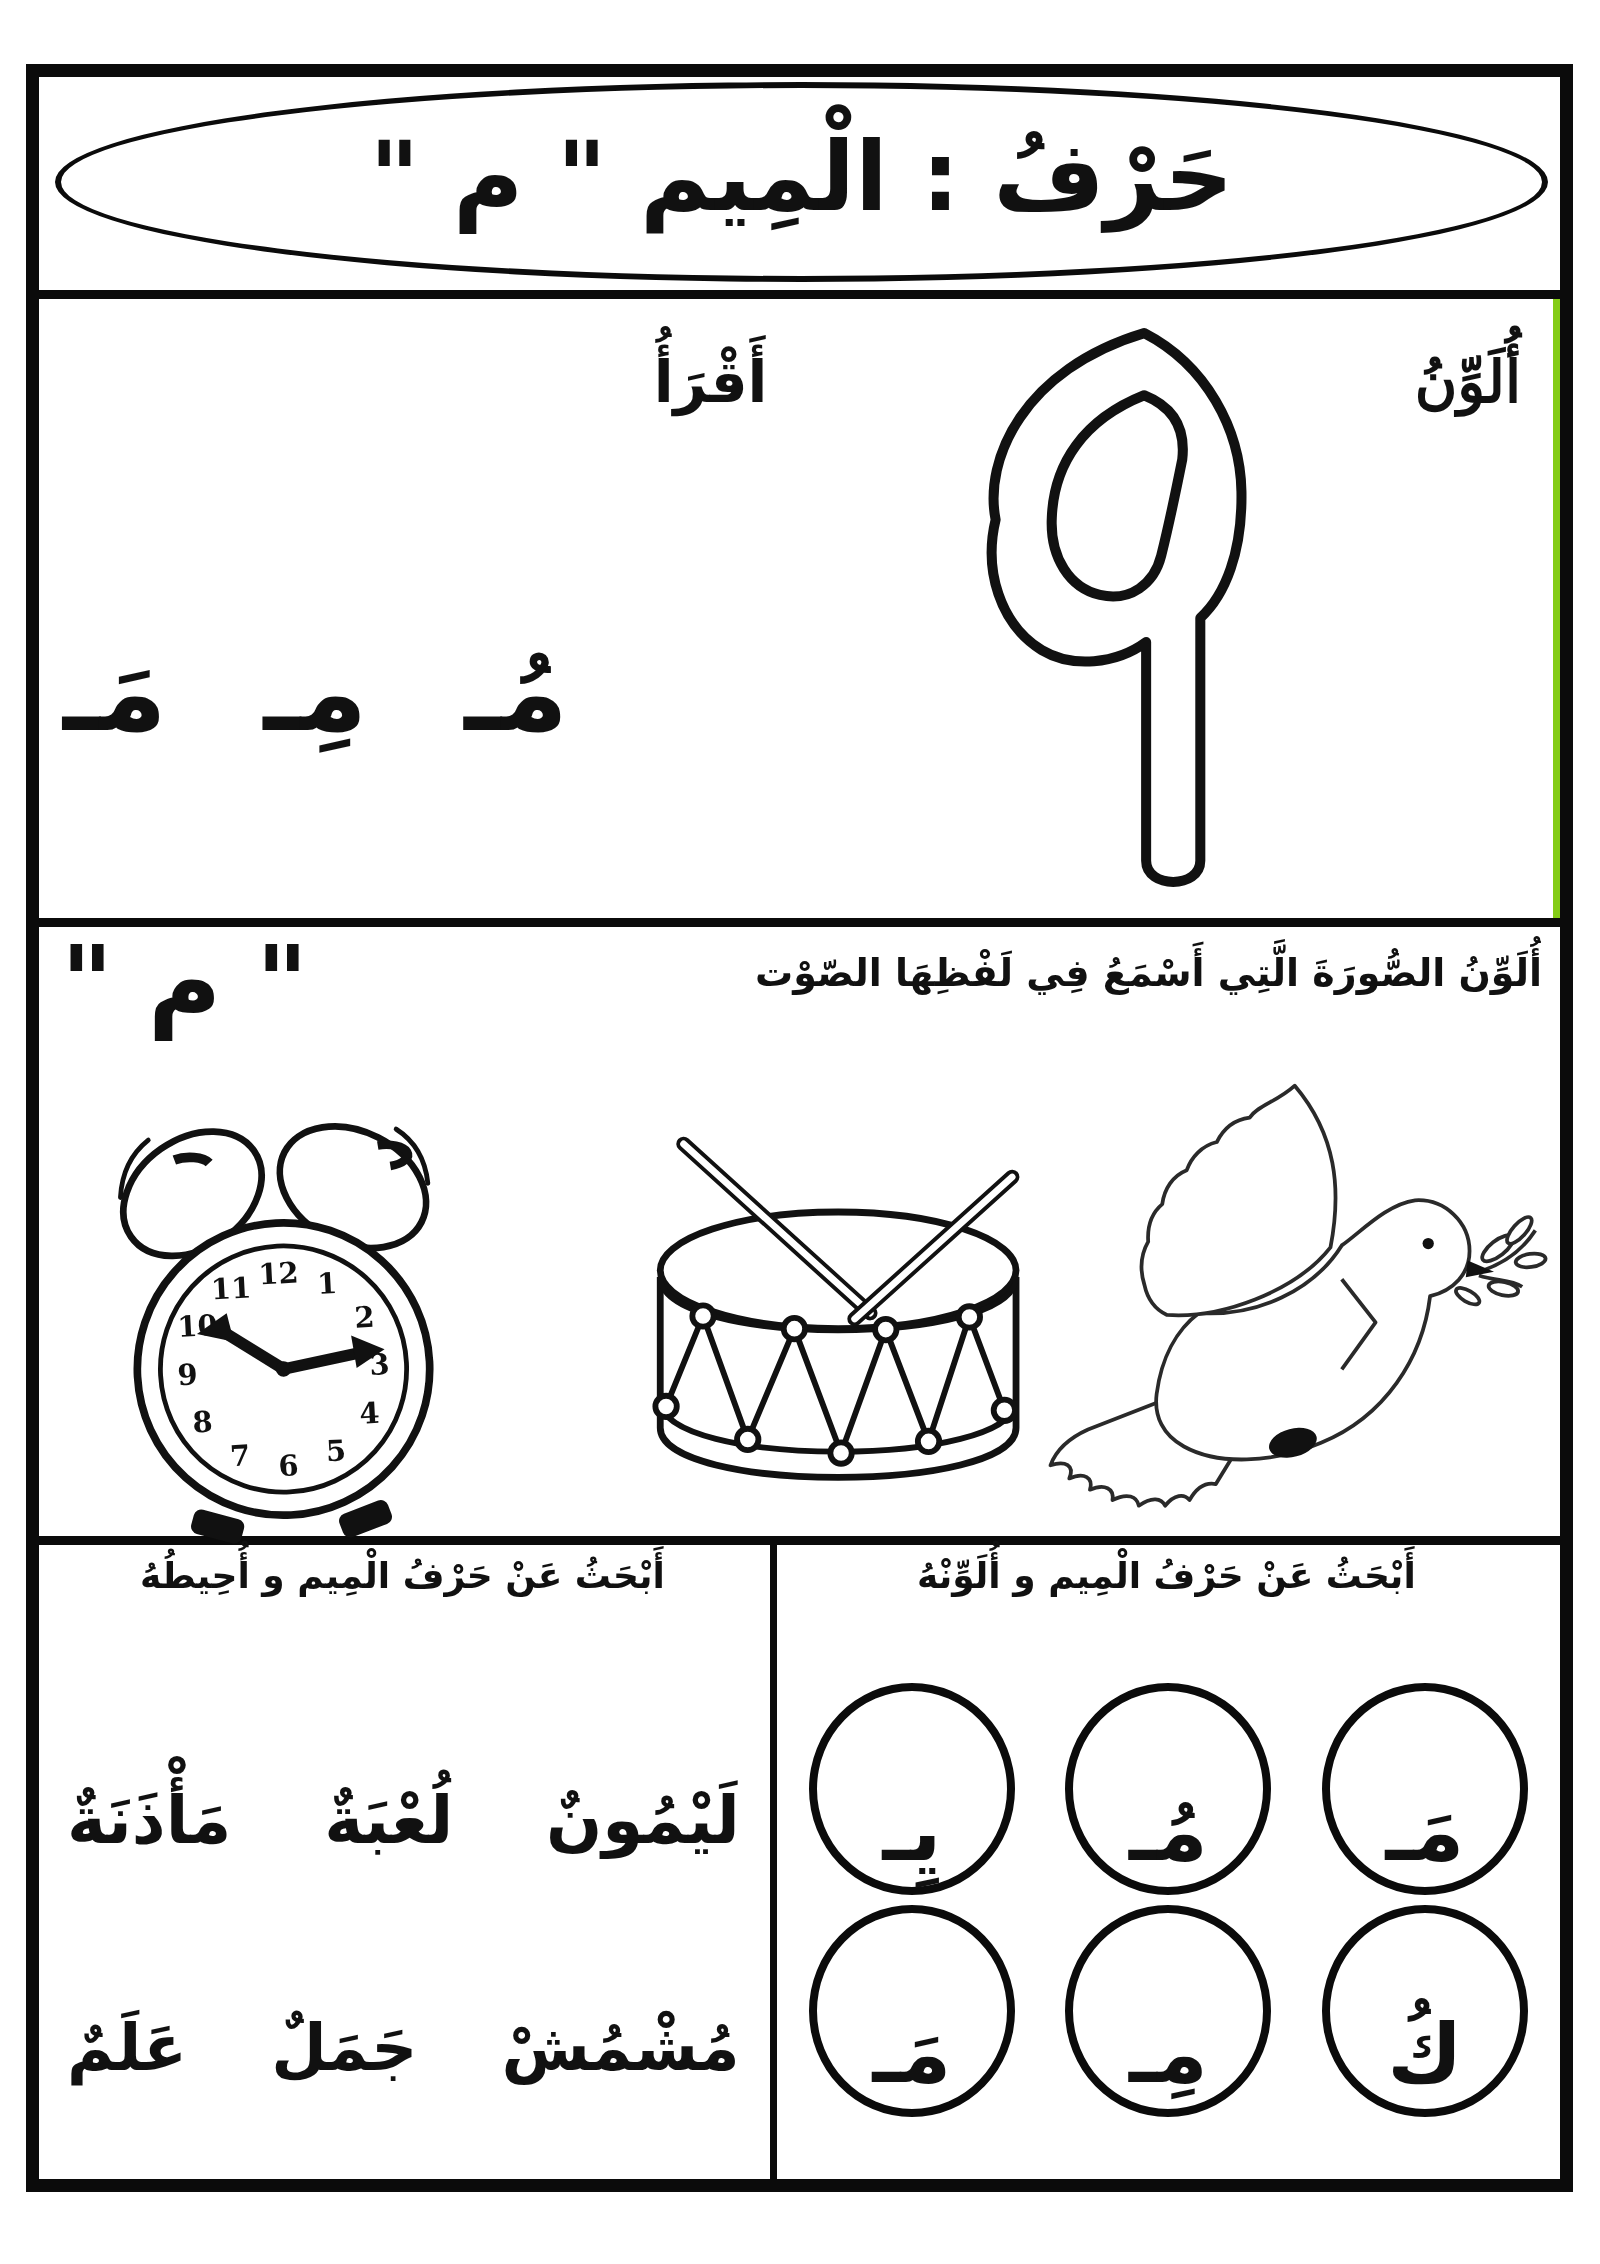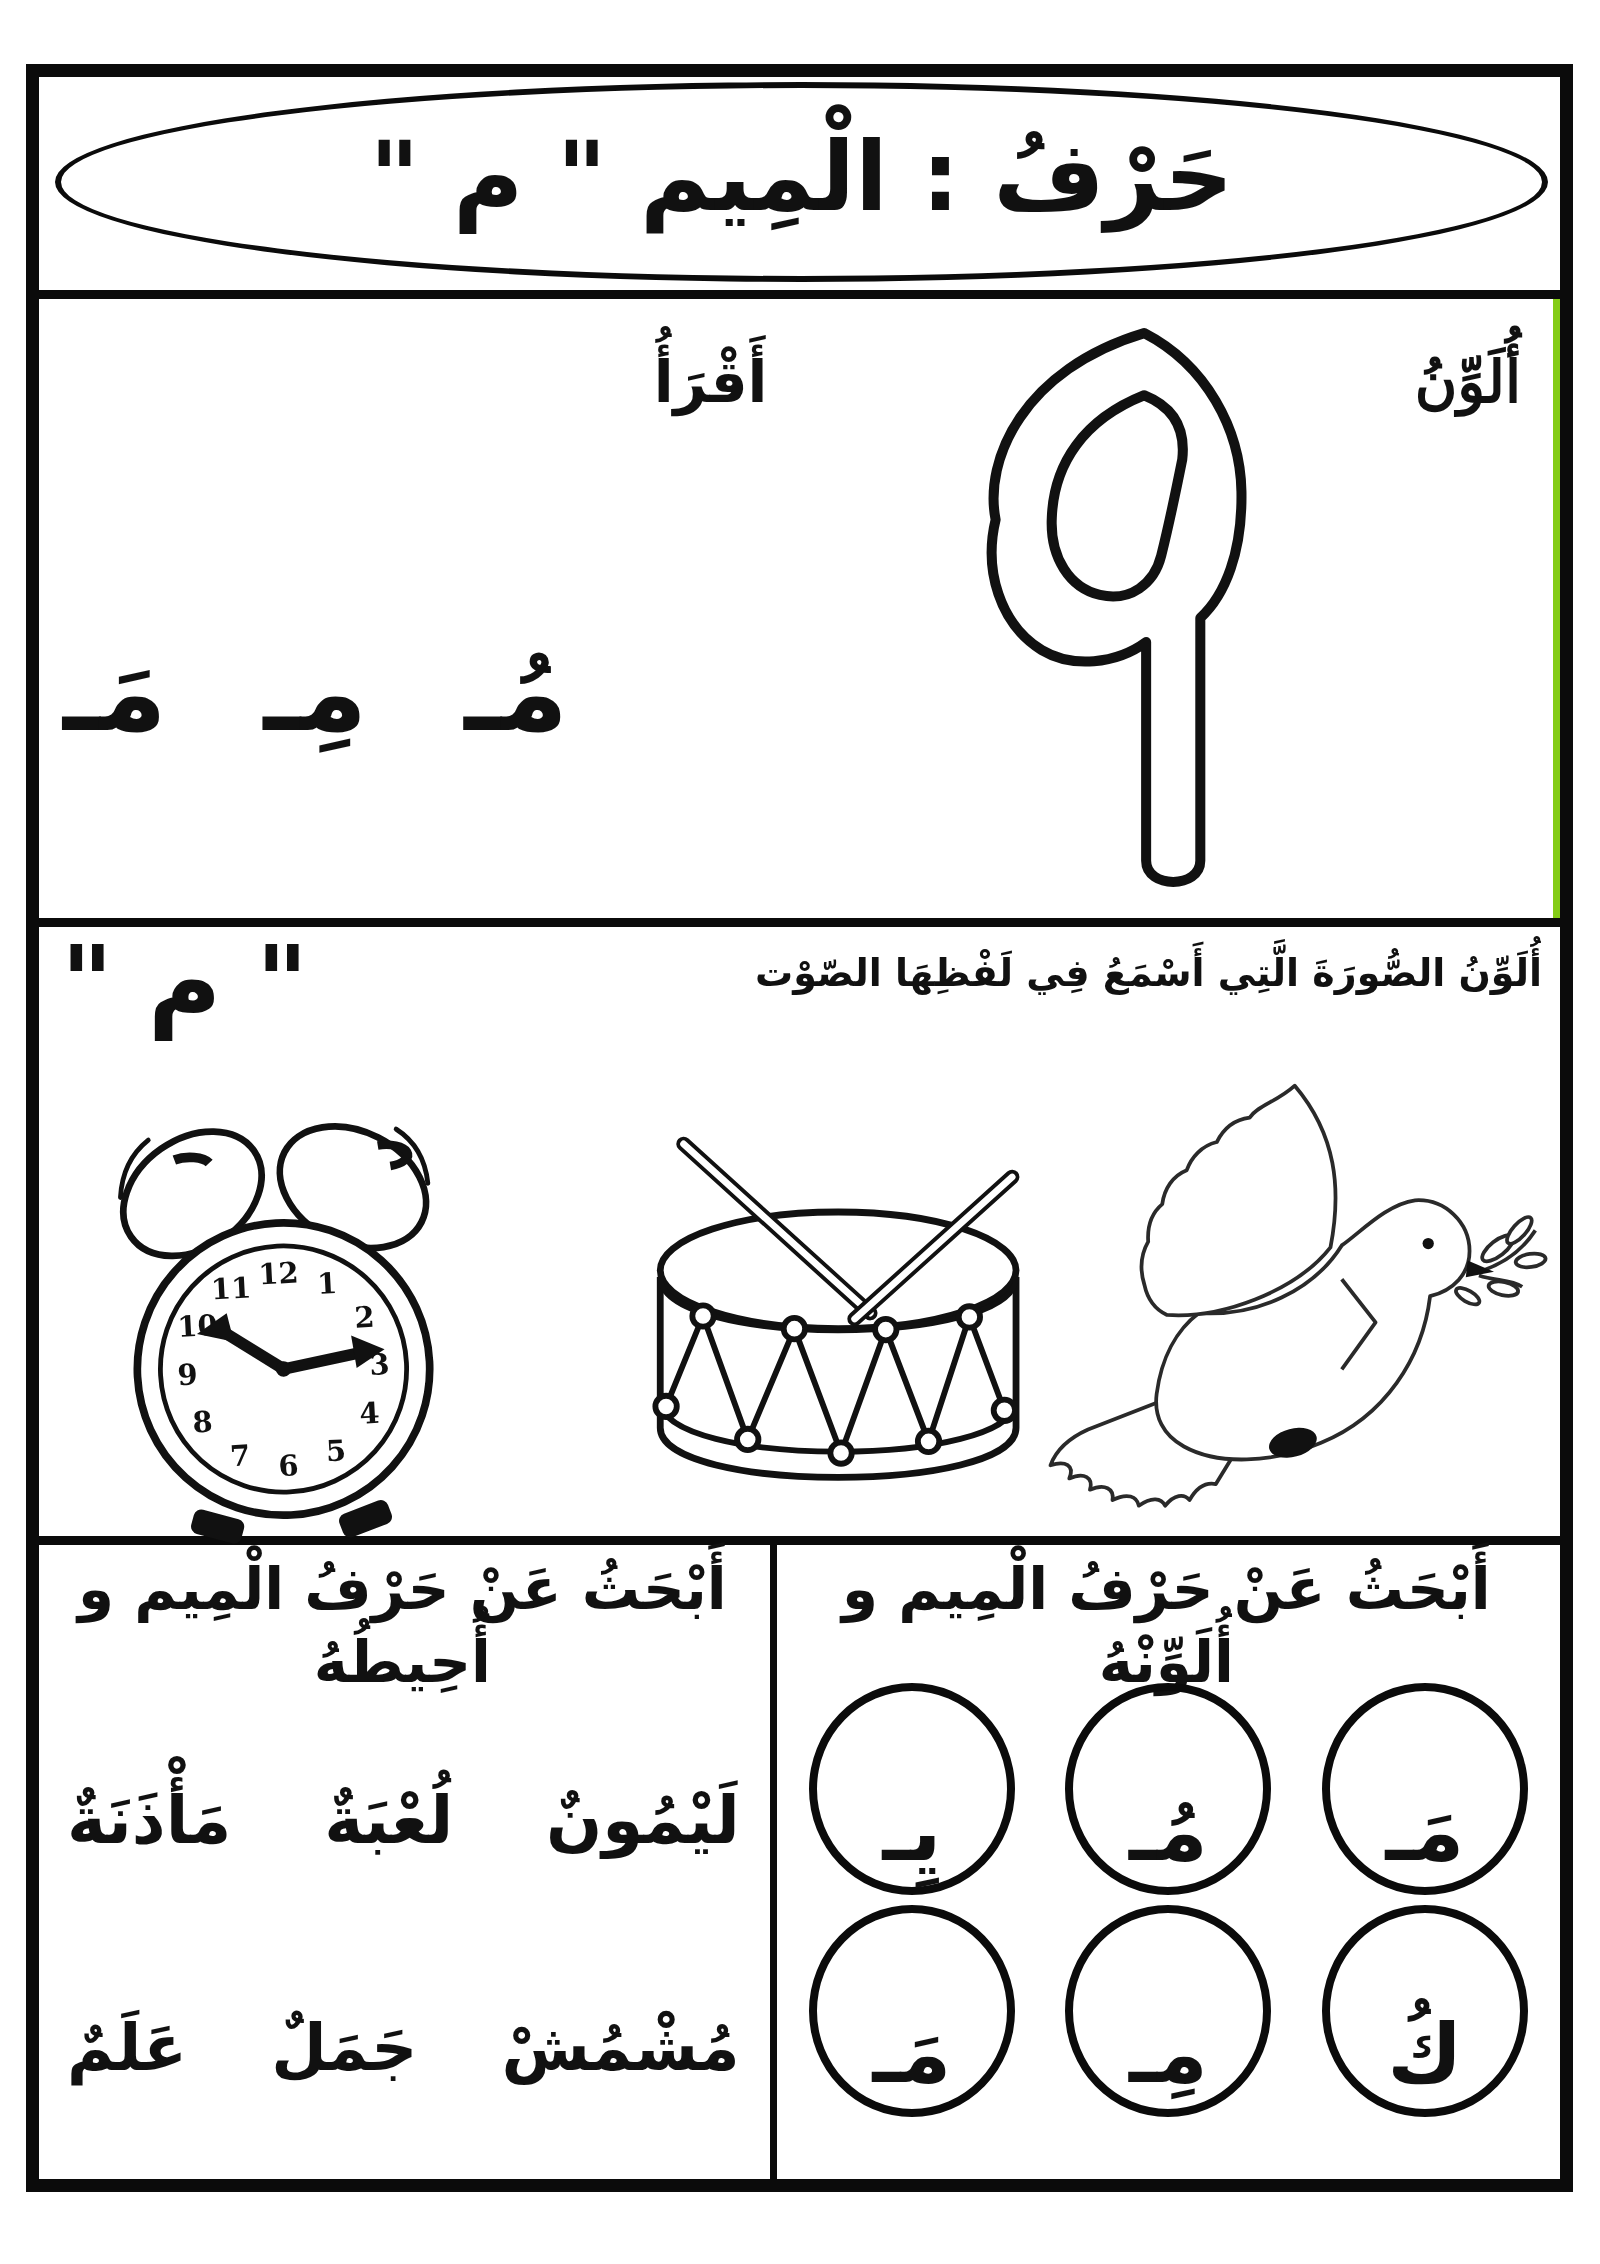--- a/index.html
+++ b/index.html
@@ -34,21 +34,21 @@
   .listen-target { font-size:100px; line-height:1; direction:rtl; padding-left:6px; }
   .img-clock { position:absolute; left:58px;  top:168px; }
   .img-drum  { position:absolute; left:578px; top:180px; }
   .img-dove  { position:absolute; right:4px;  top:112px; }
 
   
   .row-four { position:relative; flex:1; display:flex; flex-direction:row-reverse; }
   .cell-findcolor { position:relative; width:51.5%;padding-left:12px; }
   .cell-circle { position:relative; width:48.5%; border-right:7px solid #0b0b0b; }
   .find-head { position:absolute; top:8px; left:10px; right:14px; text-align:center;
-               font-size:58px; direction:rtl; line-height:1.25; }
+               font-size:36px; direction:rtl; line-height:1.25; }
   .words-row { position:absolute; left:28px; right:30px; display:flex;
                justify-content:space-between; direction:rtl; line-height:1.1; }
   .words-row.r1 { top:240px; font-size:66px; }
   .words-row.r2 { top:468px; font-size:64px; }
   .letter-grid { position:absolute; top:138px; left:14px; right:14px;
                  display:grid; grid-template-columns:repeat(3,1fr); gap:10px 14px;
                  direction:rtl; justify-items:center; }
   .letter-circle { width:206px; height:212px; border:8px solid #0b0b0b; border-radius:50%;
                    display:flex; align-items:flex-end; justify-content:center;
                    font-size:82px; line-height:1; padding-bottom:14px; }

